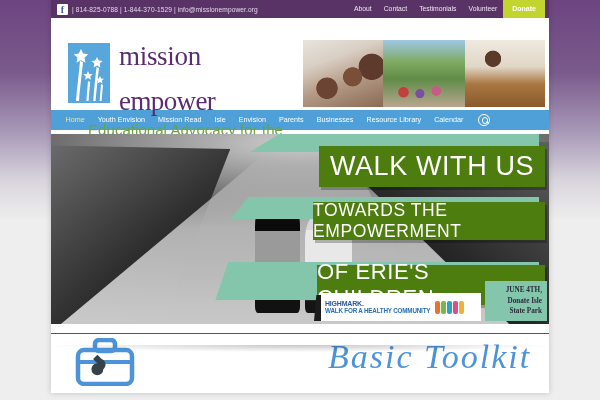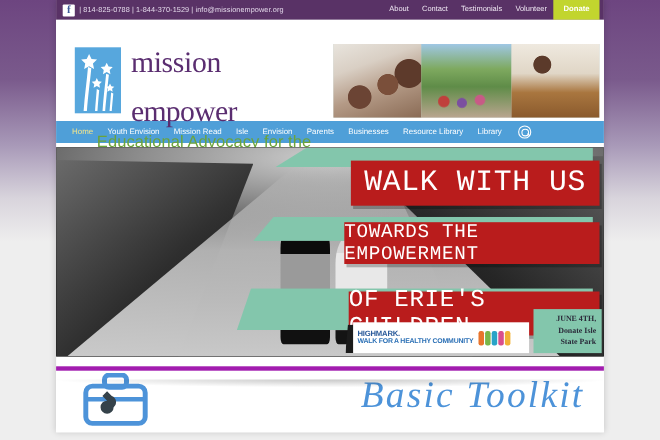--- a/index.html
+++ b/index.html
@@ -194,23 +194,23 @@
   }
   .g1 { left: 40%; top: 0; width: 58%; height: 18px;
         clip-path: polygon(10% 0, 100% 0, 100% 100%, 0 100%); }
   .g2 { left: 36%; top: 63px; width: 62%; height: 22px;
         clip-path: polygon(6% 0, 100% 0, 100% 100%, 0 100%); }
   .g3 { left: 33%; top: 128px; width: 65%; height: 38px;
         clip-path: polygon(4% 0, 100% 0, 100% 100%, 0 100%); }
 
   .ribbon {
     position: absolute;
-    background: #b91c1c;
+    background: #4d7c0f;
     color: #ffffff;
-    font-family: Liberation Mono, monospace;
+    font-family: Liberation Sans, sans-serif;
     display: flex; align-items: center; justify-content: center;
     letter-spacing: 0.6px;
     box-shadow: 2px 3px 0 rgba(0,0,0,0.25);
   }
   .r1 { left: 268px; top: 12px;  width: 226px; height: 41px; font-size: 27px; }
   .r2 { left: 262px; top: 68px;  width: 232px; height: 38px; font-size: 17.5px; }
   .r3 { left: 266px; top: 131px; width: 228px; height: 40px; font-size: 22px; }
 
   .hm-strip {
     position: absolute; left: 270px; bottom: 3px;
@@ -244,21 +244,21 @@
     clip-path: polygon(18% 0, 100% 0, 100% 100%, 0 100%);
   }
 
   
   .toolkit {
     margin-top: 9px;
     height: 60px;
     background: #ffffff;
     position: relative;
     display: flex; align-items: center;
-    border-top: 4px solid #a21caf;
+    border-top: 1px solid #a21caf;
   }
   .toolbox-ico { margin-left: 24px; }
   .toolkit-title {
     position: absolute; left: 277px; top: 4px;
     font-family: "Liberation Serif", serif;
     font-style: italic;
     font-size: 34px;
     color: #4d93d9;
     letter-spacing: 2px;
     white-space: nowrap;
@@ -331,21 +331,21 @@
 
   <div class="mainnav">
     <a href="#" class="active">Home</a>
     <a href="#">Youth Envision</a>
     <a href="#">Mission Read</a>
     <a href="#">Isle</a>
     <a href="#">Envision</a>
     <a href="#">Parents</a>
     <a href="#">Businesses</a>
     <a href="#">Resource Library</a>
-    <a href="#">Library</a>
+    <a href="#">Calendar</a>
     <div class="search-ico"></div>
   </div>
 
   <div class="hero">
     <div class="hero-photo">
       <div class="brush-l"></div>
       <div class="brush-r"></div>
       <div class="path"></div>
       <div class="kidA"></div>
       <div class="kidB"></div>

